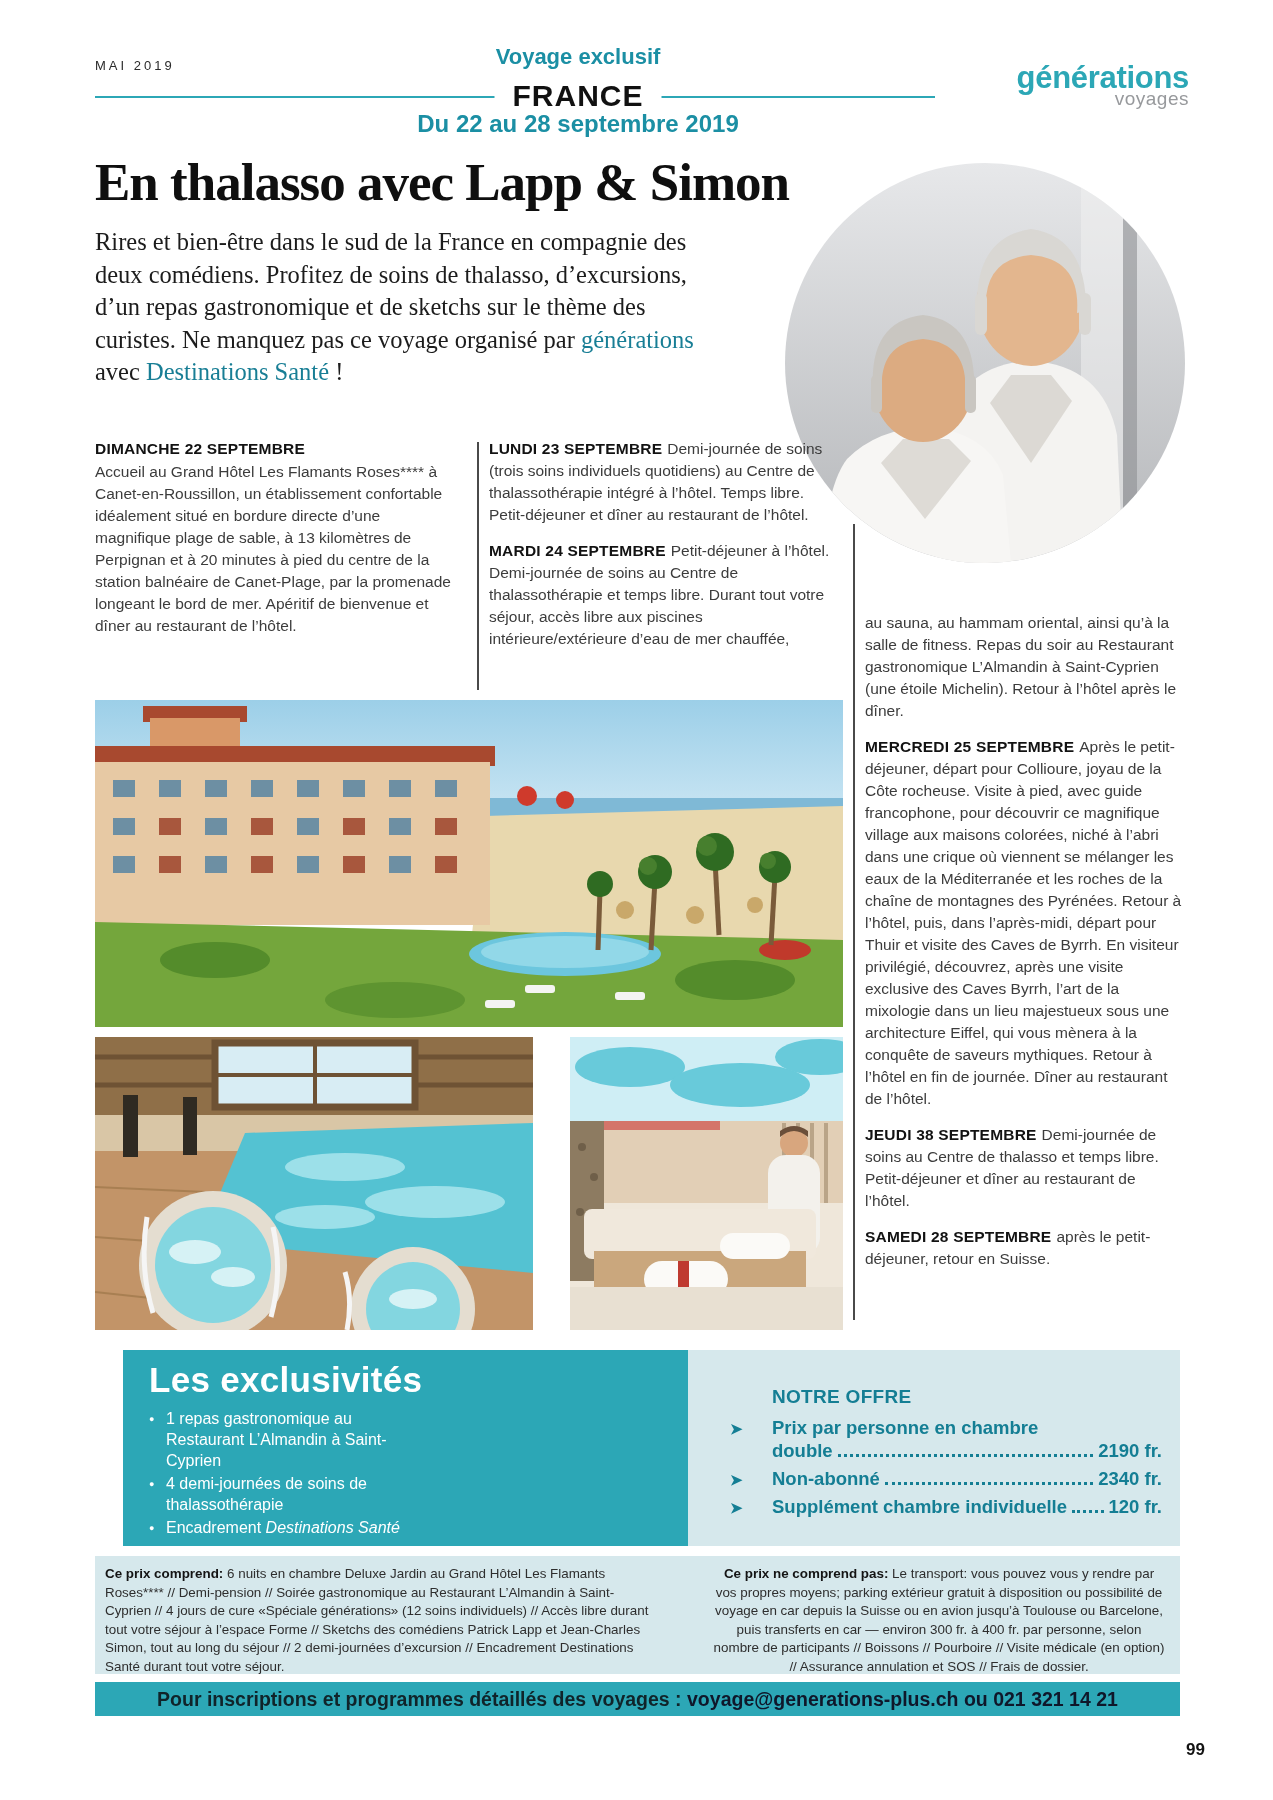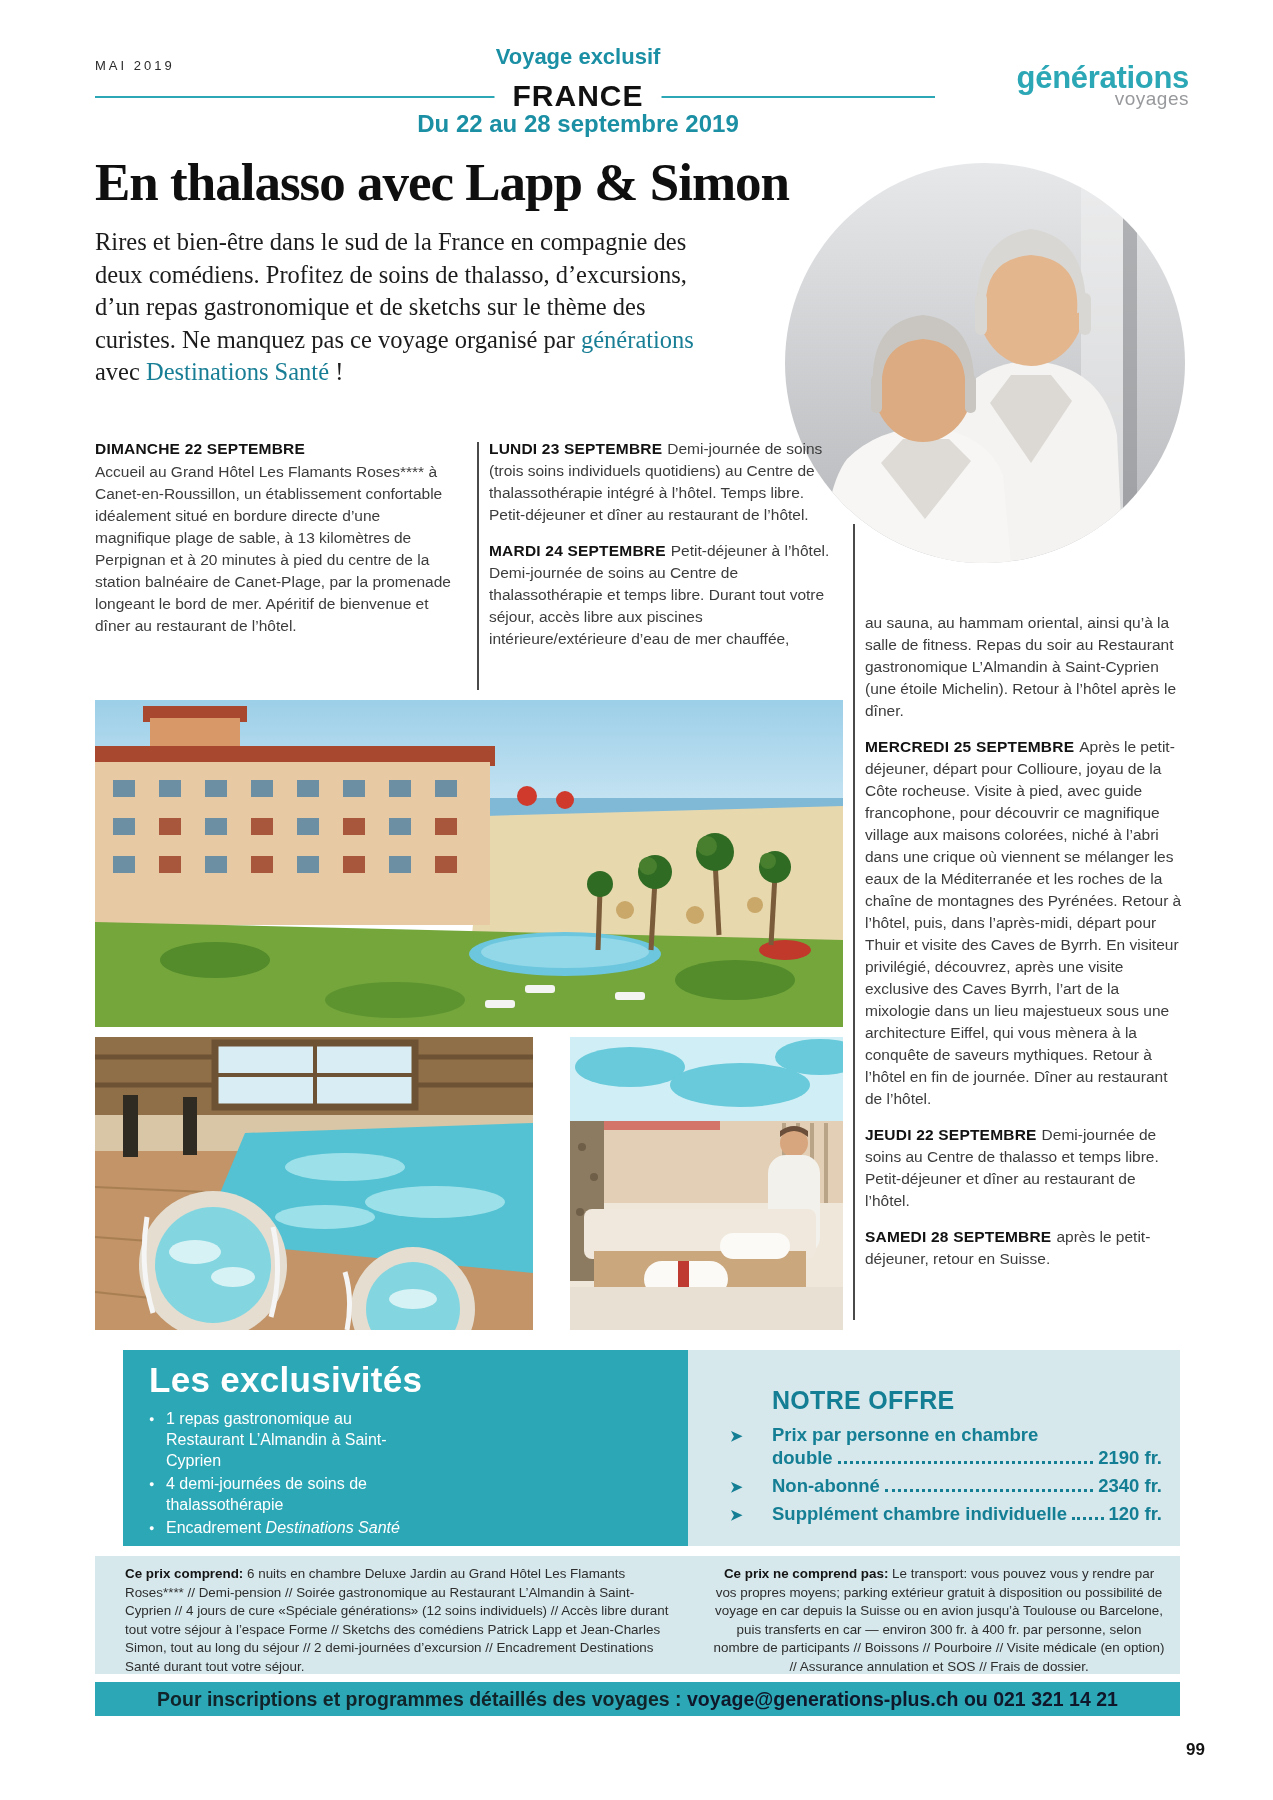--- a/index.html
+++ b/index.html
@@ -53,31 +53,31 @@
   .excl ul{list-style:none;margin:0;padding:0;font-size:16px;line-height:21px;}
   .excl ul.u1{width:252px;margin-right:18px;}
   .excl ul.u2{width:276px;}
   .excl li{position:relative;padding-left:17px;margin-bottom:2px;}
   .excl li::before{content:"●";position:absolute;left:0;top:1px;font-size:9px;}
   .excl .em{font-style:italic;}
 
   
   .offer{left:688px;top:1350px;width:492px;height:196px;background:#d6e8ec;}
   .offer-inner{margin:36px 18px 0 84px;color:#147e94;font-weight:bold;}
-  .offer h3{margin:0 0 8px 0;font-size:25px;letter-spacing:.3px;color:#147e94;}
+  .offer h3{margin:0 0 8px 0;font-size:19px;letter-spacing:.3px;color:#147e94;}
   .offer-row{position:relative;margin-bottom:5px;font-size:18.5px;line-height:23px;}
   .offer-row .arrow{position:absolute;left:-42px;top:1px;font-size:15px;}
   .offer-line{display:flex;align-items:flex-end;}
   .leader{flex:1;border-bottom:3px dotted #147e94;margin:0 5px 5px 5px;min-width:14px;}
   .price{white-space:nowrap;}
 
   
   .panel{left:95px;top:1556px;width:1085px;height:118px;background:#d6e8ec;}
   .panel p{position:absolute;top:9px;margin:0;font-size:13.4px;line-height:18.6px;color:#2e2e2e;}
-  .panel .p-incl{left:30px;width:548px;}
+  .panel .p-incl{left:10px;width:548px;}
   .panel .p-excl{left:618px;width:452px;text-align:center;}
   .panel b{color:#141414;}
 
   
   .cta{left:95px;top:1682px;width:1085px;height:34px;background:#2ca7b6;text-align:center;
        line-height:34px;font-size:19.5px;font-weight:bold;white-space:nowrap;}
   .cta .blk{color:#10242a;}
   .cta .wht{color:#0f172a;}
   .site{left:0;top:1743px;width:1273px;text-align:center;font-size:13.5px;letter-spacing:3px;color:#3f3f3f;}
   .folio{left:1186px;top:1740px;font-size:17px;font-weight:bold;color:#141414;}
@@ -133,21 +133,21 @@
   </div>
   <div class="abs vrule vrule1"></div>
   <div class="abs col col2">
     <p><span class="day">LUNDI 23 SEPTEMBRE</span><span>Demi-journée de soins (trois soins individuels quotidiens) au Centre de thalassothérapie intégré à l’hôtel. Temps libre. Petit-déjeuner et dîner au restaurant de l’hôtel.</span></p>
     <p><span class="day">MARDI 24 SEPTEMBRE</span><span>Petit-déjeuner à l’hôtel. Demi-journée de soins au Centre de thalassothérapie et temps libre. Durant tout votre séjour, accès libre aux piscines intérieure/extérieure d’eau de mer chauffée,</span></p>
   </div>
   <div class="abs vrule vrule2"></div>
   <div class="abs col col3">
     <p><span class="day"></span><span>au sauna, au hammam oriental, ainsi qu’à la salle de fitness. Repas du soir au Restaurant gastronomique L’Almandin à Saint-Cyprien (une étoile Michelin). Retour à l’hôtel après le dîner.</span></p>
     <p><span class="day">MERCREDI 25 SEPTEMBRE</span><span>Après le petit-déjeuner, départ pour Collioure, joyau de la Côte rocheuse. Visite à pied, avec guide francophone, pour découvrir ce magnifique village aux maisons colorées, niché à l’abri dans une crique où viennent se mélanger les eaux de la Méditerranée et les roches de la chaîne de montagnes des Pyrénées. Retour à l’hôtel, puis, dans l’après-midi, départ pour Thuir et visite des Caves de Byrrh. En visiteur privilégié, découvrez, après une visite exclusive des Caves Byrrh, l’art de la mixologie dans un lieu majestueux sous une architecture Eiffel, qui vous mènera à la conquête de saveurs mythiques. Retour à l’hôtel en fin de journée. Dîner au restaurant de l’hôtel.</span></p>
-    <p><span class="day">JEUDI 22 SEPTEMBRE</span><span>Demi-journée de soins au Centre de thalasso et temps libre. Petit-déjeuner et dîner au restaurant de l’hôtel.</span></p>
+    <p><span class="day">JEUDI 38 SEPTEMBRE</span><span>Demi-journée de soins au Centre de thalasso et temps libre. Petit-déjeuner et dîner au restaurant de l’hôtel.</span></p>
     <p><span class="day">SAMEDI 28 SEPTEMBRE</span><span>après le petit-déjeuner, retour en Suisse.</span></p>
   </div>
 
   <div class="abs photo ph-hotel">
     <svg viewBox="0 0 748 327" preserveAspectRatio="none">
       <defs>
         <linearGradient id="sky" x1="0" y1="0" x2="0" y2="1">
           <stop offset="0" stop-color="#9ccfe8"></stop>
             <stop offset="1" stop-color="#ddeff8"></stop>
         </linearGradient>

